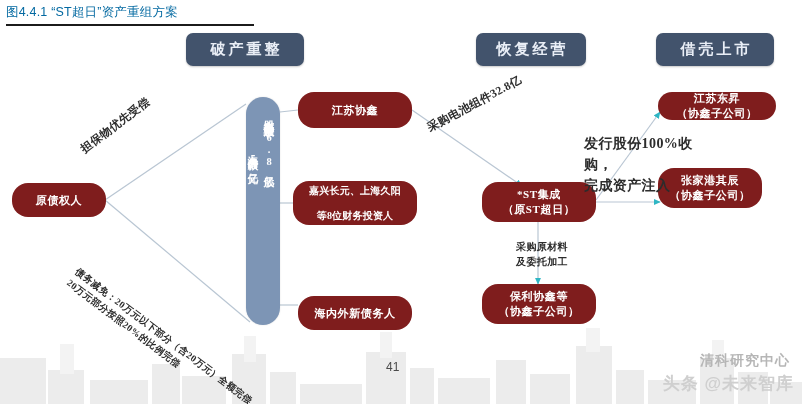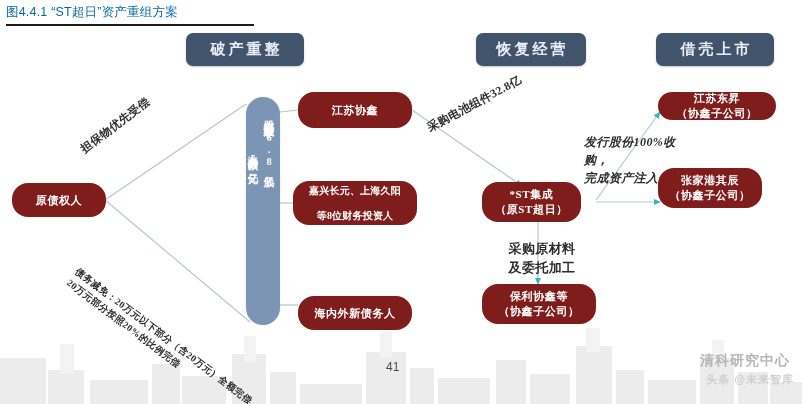--- a/index.html
+++ b/index.html
@@ -123,21 +123,21 @@
     white-space: nowrap;
   }
   #brace-text-a { left: 263px; top: 112px; }
   #brace-text-b { left: 247px; top: 148px; }
 
   
   .elabel {
     position: absolute;
     z-index: 5;
     color: #2c2c2c;
-    font-size: 13px;
+    font-size: 10px;
     line-height: 1.45;
     white-space: nowrap;
     font-family: "Liberation Serif", "DejaVu Serif", serif;
     font-weight: bold;
     letter-spacing: 0.4px;
   }
   #label-guarantee {
     left: 82px; top: 142px;
     transform: rotate(-37deg);
     transform-origin: left center;
@@ -162,23 +162,22 @@
     left: 497px; top: 240px;
     text-align: center;
     white-space: normal;
     width: 90px;
   }
   #label-issue {
     left: 584px; top: 133px;
     text-align: left;
     white-space: normal;
     width: 116px;
-    font-size: 12px;
+    font-size: 14px;
     line-height: 1.5;
-    font-style: italic;
   }
 
   
   #page-number {
     position: absolute;
     left: 386px;
     top: 360px;
     font-size: 12px;
     color: #4a4a4a;
     z-index: 6;
@@ -192,21 +191,21 @@
     font-weight: bold;
     color: #b6b6b6;
     letter-spacing: 1px;
     z-index: 6;
     font-family: "Liberation Sans", sans-serif;
   }
   #wm-toutiao {
     position: absolute;
     right: 8px;
     top: 372px;
-    font-size: 11px;
+    font-size: 17px;
     font-weight: bold;
     color: #cfcfcf;
     letter-spacing: 1px;
     z-index: 6;
     white-space: nowrap;
     font-family: "Liberation Sans", sans-serif;
   }
 </style>
 </head>
 <body>
@@ -299,21 +298,21 @@
 
   <div class="node small" style="left:293px; top:181px; width:124px; height:44px;gap:12px;">
     <span>嘉兴长元、上海久阳</span>
     <span class="l2">等8位财务投资人</span>
   </div>
 
   <div class="node" style="left:298px; top:296px; width:114px; height:34px;">
     <span>海内外新债务人</span>
   </div>
 
-  <div class="node" style="left:482px; top:182px; width:99px; height:40px;">
+  <div class="node" style="left:482px; top:182px; width:114px; height:40px;">
     <span>*ST集成</span>
     <span class="l2">（原ST超日）</span>
   </div>
 
   <div class="node" style="left:482px; top:284px; width:114px; height:40px;">
     <span>保利协鑫等</span>
     <span class="l2">（协鑫子公司）</span>
   </div>
 
   <div class="node" style="left:658px; top:92px; width:118px; height:28px;">

